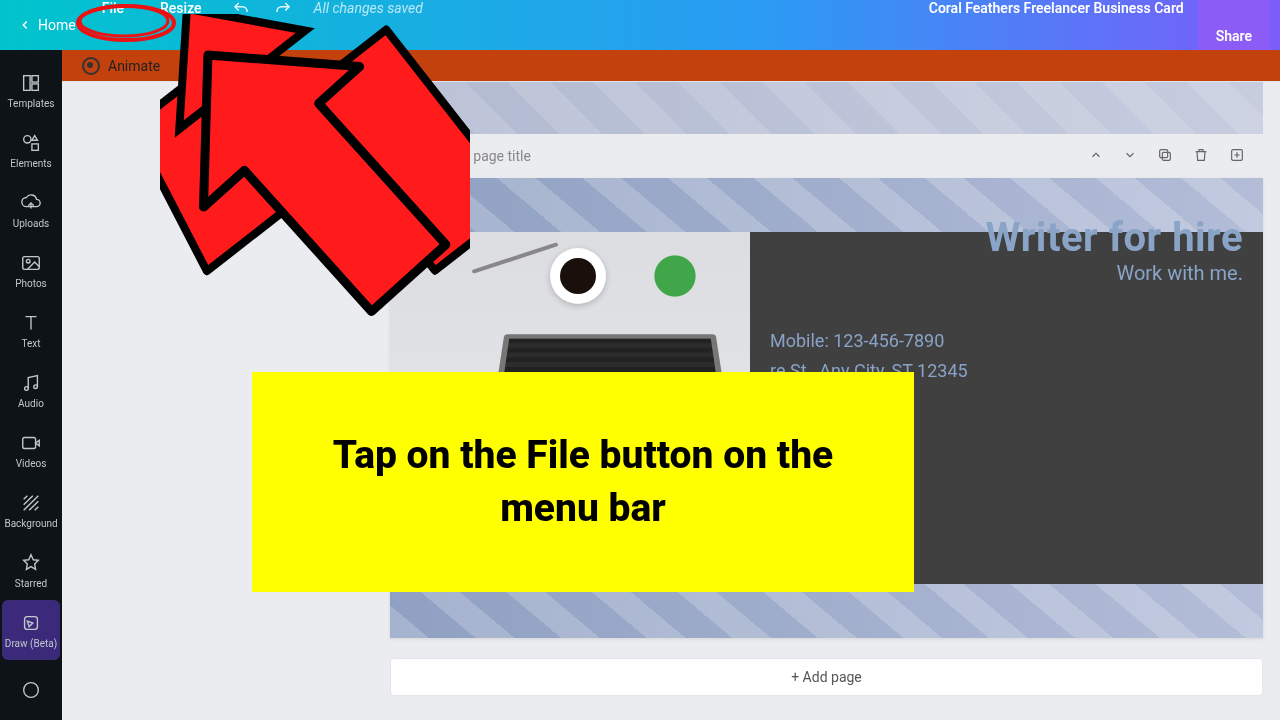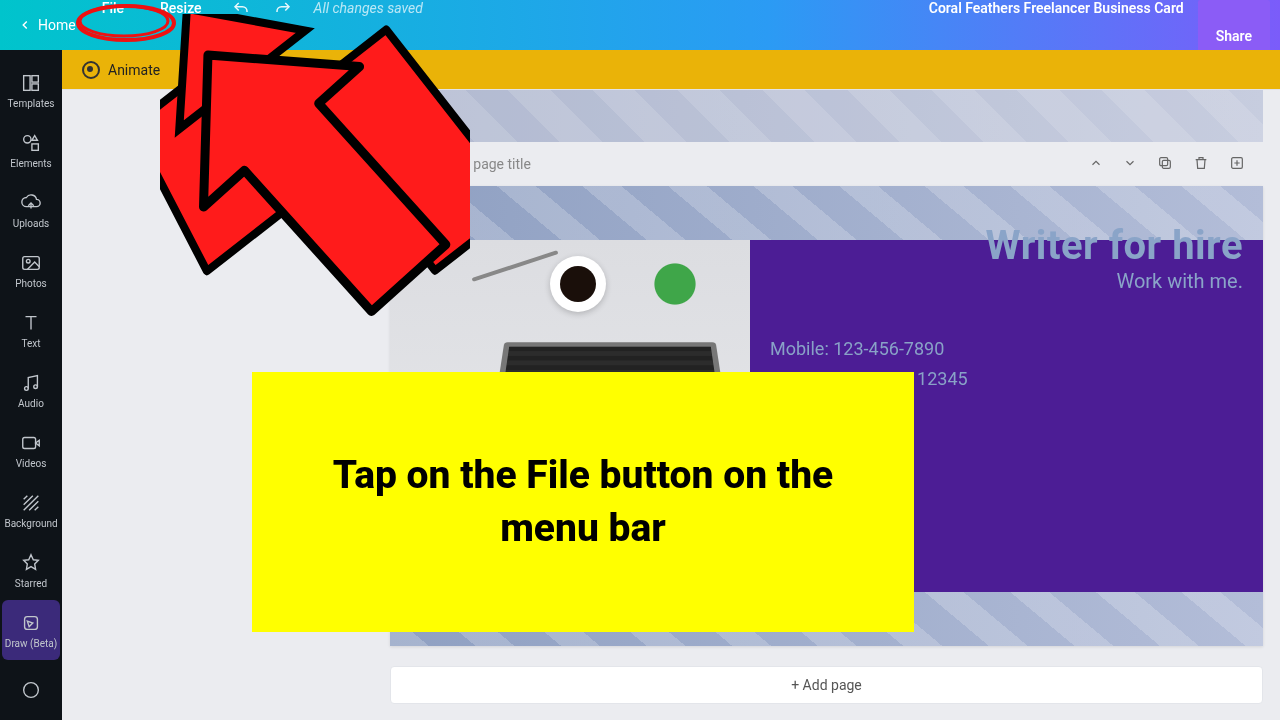--- a/index.html
+++ b/index.html
@@ -11,33 +11,33 @@
 .topbar .status{font-style:italic;opacity:.7;margin-left:10px}
 .topbar .spacer{flex:1}
 .topbar .title{font-weight:600;margin-right:14px}
 .topbar .share{background:#8b5cf6;border-radius:2px;padding:28px 18px;font-weight:600;cursor:pointer}
 .main{display:flex;height:670px}
 .sidebar{width:62px;background:#0e1318;display:flex;flex-direction:column;align-items:center;padding-top:10px}
 .sideitem{width:58px;height:62px;display:flex;flex-direction:column;align-items:center;justify-content:center;color:#c1c6cc;font-size:10px;cursor:pointer;gap:4px}
 .sideitem.active{background:#3b2a7a;border-radius:6px}
 .sideitem svg{width:22px;height:22px}
 .canvas-area{flex:1;background:#ebecf0;position:relative;overflow:hidden}
-.subbar{height:40px;background:#eab308;border-bottom:1px solid #e1e3e8;display:flex;align-items:center;padding:0 20px}
+.subbar{height:32px;background:#c2410c;border-bottom:1px solid #e1e3e8;display:flex;align-items:center;padding:0 20px}
 .animate-btn{display:flex;align-items:center;gap:8px;font-size:14px;color:#222;cursor:pointer}
 .animate-btn .circ{width:18px;height:18px;border:2px solid #333;border-radius:50%;position:relative}
 .animate-btn .circ::after{content:'';position:absolute;left:3px;top:3px;width:6px;height:6px;background:#333;border-radius:50%}
 .scroll{padding:0;position:relative}
 .page-strip{height:52px;background:linear-gradient(90deg,#9aa5c4,#b8c0d8);opacity:.7;margin-left:328px;margin-right:17px;position:relative;overflow:hidden}
 .page-strip::before{content:'';position:absolute;inset:0;background:repeating-linear-gradient(45deg,rgba(255,255,255,.15) 0 30px,transparent 30px 60px)}
 .page-header{display:flex;align-items:center;height:44px;margin-left:328px;margin-right:17px;padding:0 8px;font-size:14px;color:#555}
 .page-header .ph-title{color:#333}
 .page-header .ph-placeholder{color:#888}
 .page-header .spacer{flex:1}
 .page-header .phicon{padding:0 10px;color:#666;cursor:pointer}
-.card{margin-left:328px;margin-right:17px;height:460px;background:#4c1d95;position:relative;box-shadow:0 1px 3px rgba(0,0,0,.1);overflow:hidden}
+.card{margin-left:328px;margin-right:17px;height:460px;background:#404040;position:relative;box-shadow:0 1px 3px rgba(0,0,0,.1);overflow:hidden}
 .card .top-band,.card .bot-band{height:54px;background:linear-gradient(90deg,#8fa0c2,#b3bdd8);position:relative;overflow:hidden}
 .card .top-band::before,.card .bot-band::before{content:'';position:absolute;inset:0;background:repeating-linear-gradient(40deg,rgba(255,255,255,.2) 0 25px,transparent 25px 55px)}
 .card .bot-band{position:absolute;bottom:0;left:0;right:0}
 .card .photo{position:absolute;left:0;top:54px;width:360px;height:352px;background:#e6e7ea}
 .card .photo .desk{position:absolute;inset:0;background:linear-gradient(180deg,#dcdde1 0%,#e8e9ec 100%)}
 .card .photo .coffee{position:absolute;left:160px;top:16px;width:56px;height:56px;border-radius:50%;background:#fff;box-shadow:0 2px 6px rgba(0,0,0,.2)}
 .card .photo .coffee::after{content:'';position:absolute;left:10px;top:10px;width:36px;height:36px;border-radius:50%;background:#1a0f0a}
 .card .photo .plant{position:absolute;left:250px;top:8px;width:70px;height:60px;background:radial-gradient(circle at 50% 60%,#3fa649 0 40%,transparent 42%);border-radius:50%}
 .card .photo .laptop{position:absolute;left:105px;top:88px;width:230px;height:150px;background:#777;border-radius:4px 4px 0 0;transform:perspective(400px) rotateX(28deg)}
 .card .photo .laptop::after{content:'';position:absolute;left:6px;top:6px;right:6px;bottom:6px;background:repeating-linear-gradient(0deg,#222 0 6px,#2c2c2c 6px 12px)}
@@ -45,21 +45,21 @@
 .card .photo .pen{position:absolute;left:80px;top:24px;width:90px;height:4px;background:#888;transform:rotate(-18deg);border-radius:2px}
 .card .text{position:absolute;left:380px;right:20px;top:36px}
 .card .headline{font-size:40px;font-weight:700;color:#8aa4c8;text-align:right;letter-spacing:.5px}
 .card .sub{font-size:20px;color:#8aa4c8;text-align:right;}
 .card .contacts{position:absolute;left:380px;top:148px;color:#89a2c7;font-size:18px;line-height:30px}
 .add-page{margin-left:328px;margin-right:17px;margin-top:20px;height:38px;background:#fff;border:1px solid #e3e5ea;border-radius:4px;display:flex;align-items:center;justify-content:center;color:#555;font-size:14px;cursor:pointer}
 
 .red-circle{position:absolute;left:74px;top:2px;width:104px;height:42px}
 .red-circle svg{width:100%;height:100%}
 .arrow{position:absolute;left:160px;top:14px;width:310px;height:320px;pointer-events:none}
-.callout{position:absolute;left:252px;top:372px;width:662px;height:260px;background:#ffff00;display:flex;align-items:center;justify-content:center;text-align:center;font-size:39px;font-weight:800;color:#000;line-height:1.35;padding:10px 30px}
+.callout{position:absolute;left:252px;top:372px;width:662px;height:220px;background:#ffff00;display:flex;align-items:center;justify-content:center;text-align:center;font-size:39px;font-weight:800;color:#000;line-height:1.35;padding:10px 30px}
 </style>
 </head>
 <body>
 
 <div class="topbar">
   <div class="back">
     <svg width="14" height="14" viewBox="0 0 24 24" fill="none" stroke="#fff" stroke-width="2.5">
         <polyline points="15 18 9 12 15 6"></polyline>
       </svg>
     <span style="margin-left:6px">Home</span>

